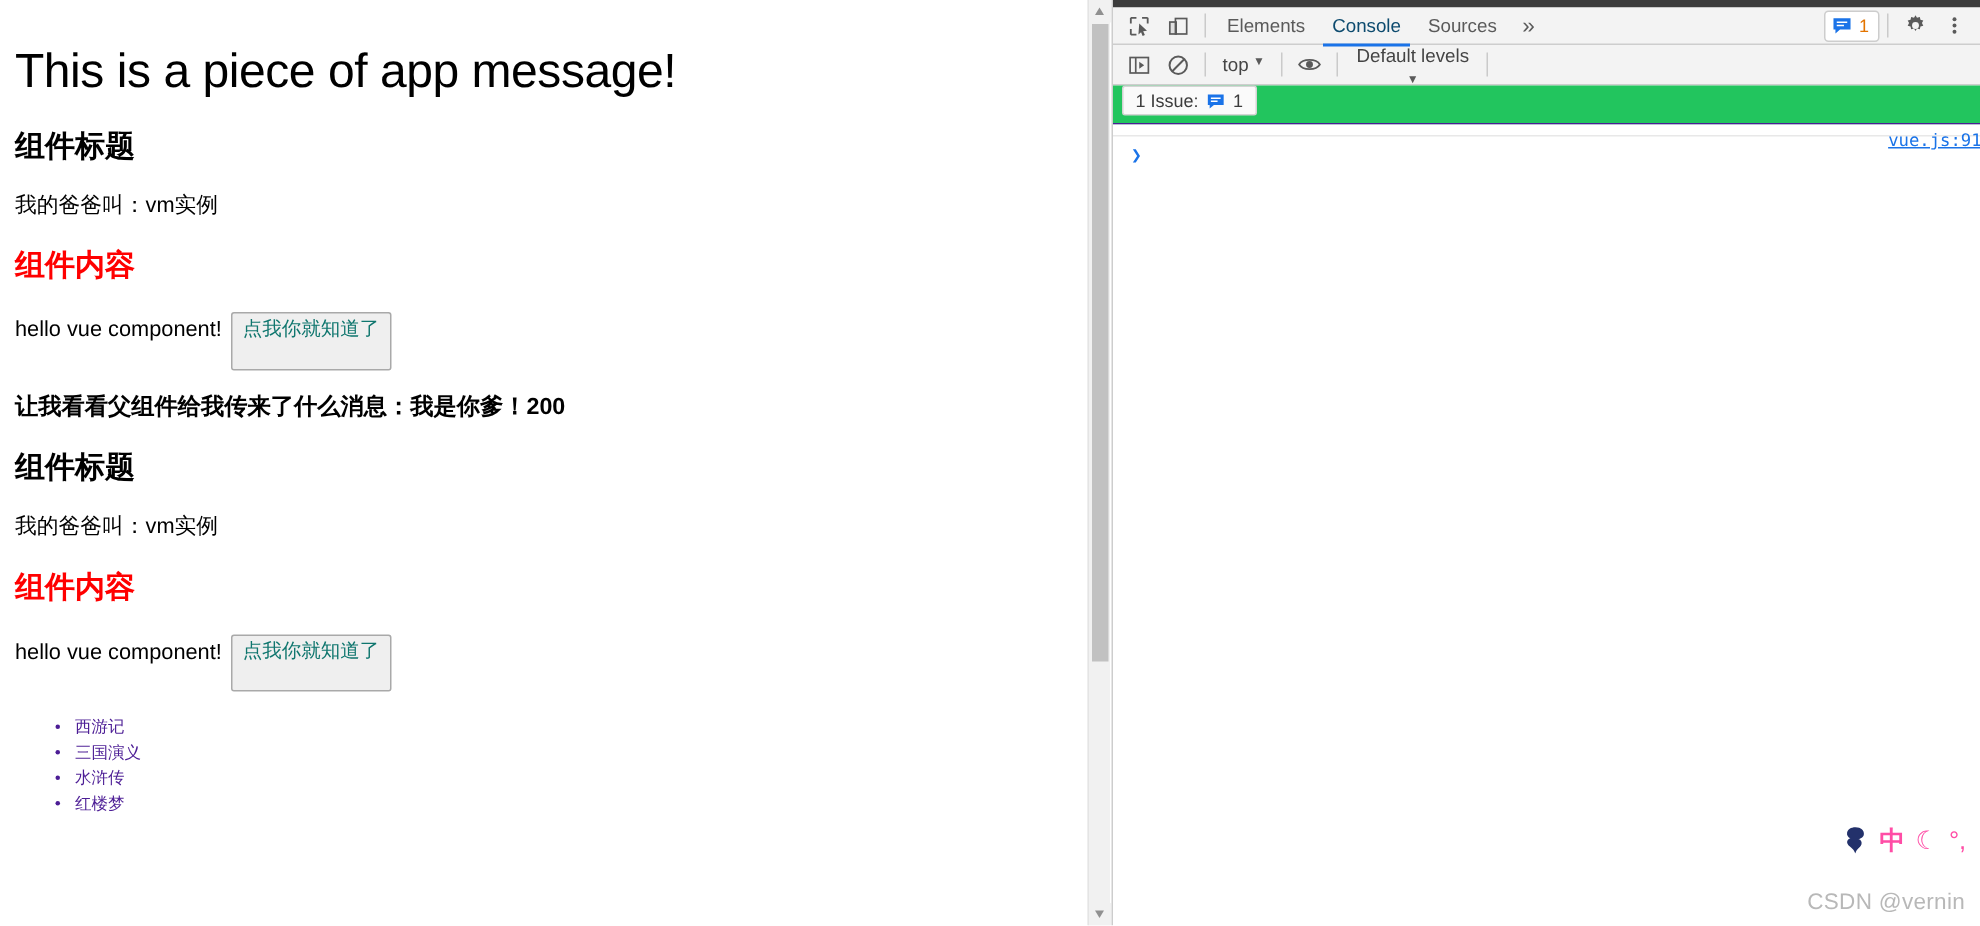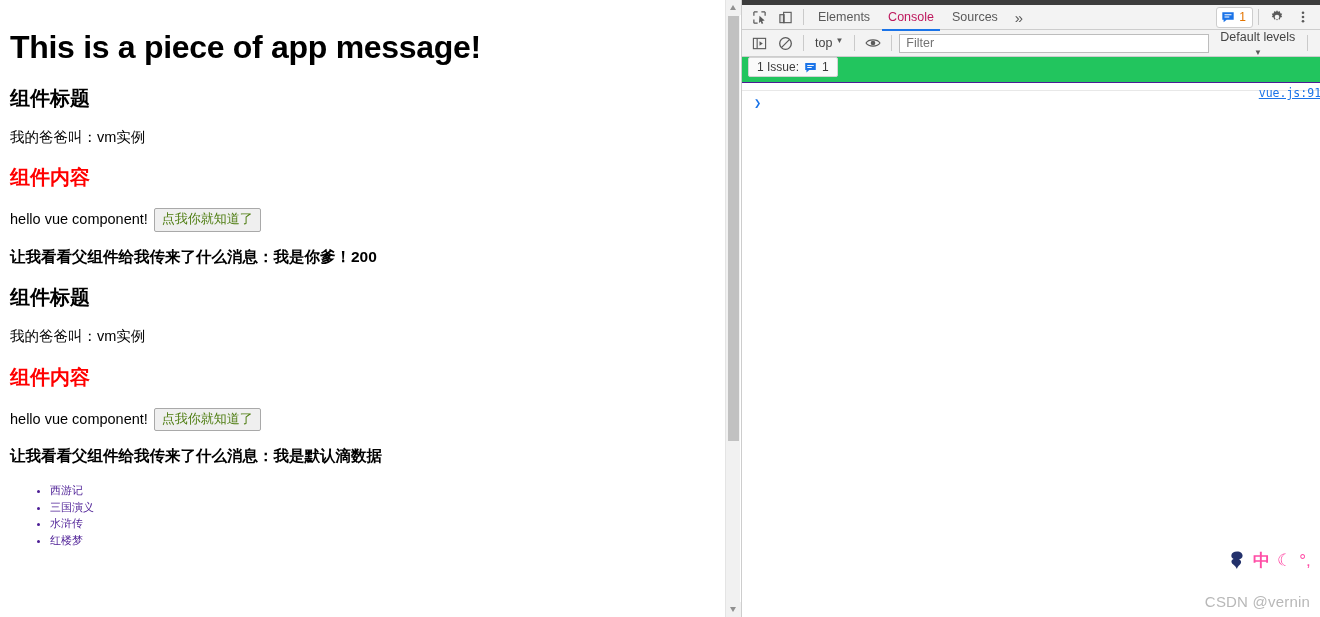--- a/index.html
+++ b/index.html
@@ -15,43 +15,43 @@
   
   #page-viewport {
     position: absolute; left: 0; top: 0;
     width: 725px; height: 617px;
     overflow: hidden;
     background: #fff;
   }
   #page-inner { padding: 8px 10px 0 10px; }
 
   .h1 {
-    font-size: 32px; font-weight: bold; color: #000;
+    font-size: 32px; font-weight: normal; color: #000;
     margin: 21px 0 21px 0; line-height: 1.15;
     letter-spacing: -0.3px;
   }
   .h3 {
     font-size: 20px; font-weight: bold; color: #000;
     margin: 20px 0 19px 0; line-height: 1.15;
   }
   .h3.red { color: #ff0000; }
   .p {
     font-size: 14.5px; color: #000; margin: 16px 0 16px 0; line-height: 1.2;
   }
   .p.bold { font-weight: bold; font-size: 15.5px; }
   .inline-row { display: block; font-size: 14.5px; margin: 16px 0; }
   .inline-row .txt { color: #000; }
   .btn {
     font-family: "Liberation Sans", sans-serif;
     font-size: 13px;
-    color: #4d7c0f;
+    color: #0f766e;
     background: #efefef;
     border: 1px solid #a9a9a9;
     border-radius: 2px;
-    padding: 2px 7px 4px 7px;
+    padding: 2px 7px 19px 7px;
     margin-left: 6px;
     line-height: 1.2;
     cursor: pointer;
     vertical-align: 1px;
   }
   ul.booklist {
     margin: 16px 0 0 0;
     padding-left: 40px;
     list-style: disc;
   }
@@ -113,21 +113,21 @@
   }
   .dt-tab {
     font-size: 12.5px; color: #5a5a5a;
     padding: 5px 9px 5px 9px;
     height: 28px;
     display: flex; align-items: center;
     cursor: pointer;
     position: relative;
     white-space: nowrap;
   }
-  .dt-tab.active { color: #be185d; }
+  .dt-tab.active { color: #0c4a6e; }
   .dt-tab.active:after {
     content: ""; position: absolute; left: 3px; right: 3px; bottom: 0;
     height: 2px; background: #1a73e8;
   }
   .dt-more {
     font-size: 15px; color: #5a5a5a; padding: 0 8px; cursor: pointer;
     display: flex; align-items: center; height: 28px;
   }
   .dt-spacer { flex: 1 1 auto; }
   .issues-badge {
@@ -283,21 +283,20 @@
         <p class="p bold">让我看看父组件给我传来了什么消息：我是你爹！200</p>
       </div>
 
       <div>
         <h3 class="h3">组件标题</h3>
         <p class="p">我的爸爸叫：vm实例</p>
         <h3 class="h3 red">组件内容</h3>
         <div class="inline-row">
           <span class="txt">hello vue component!</span><button class="btn">点我你就知道了</button>
         </div>
-        <p class="p bold">让我看看父组件给我传来了什么消息：我是默认滴数据</p>
       </div>
 
       <ul class="booklist" id="book-list">
           <li>西游记</li>
           <li>三国演义</li>
           <li>水浒传</li>
           <li>红楼梦</li>
         </ul>
 
     </div>
@@ -396,21 +395,20 @@
 
       <div class="dt-icon-btn">
         <svg width="16" height="16" viewBox="0 0 18 16">
           <path d="M1.2 8 C4 3.4, 14 3.4, 16.8 8 C14 12.6, 4 12.6, 1.2 8 Z" stroke="#5a5a5a" stroke-width="1.3" fill="none"></path>
           <circle cx="9" cy="8" r="2.6" fill="#5a5a5a"></circle>
         </svg>
       </div>
 
       <div class="dt-sep"></div>
 
-      <input class="filter-input" type="text" placeholder="Filter" style="">
 
       <div class="levels">
         <span>Default levels</span>
         <span class="caret">▼</span>
       </div>
 
       <div class="dt-sep"></div>
     </div>
 
     <div class="dt-issuebar">

